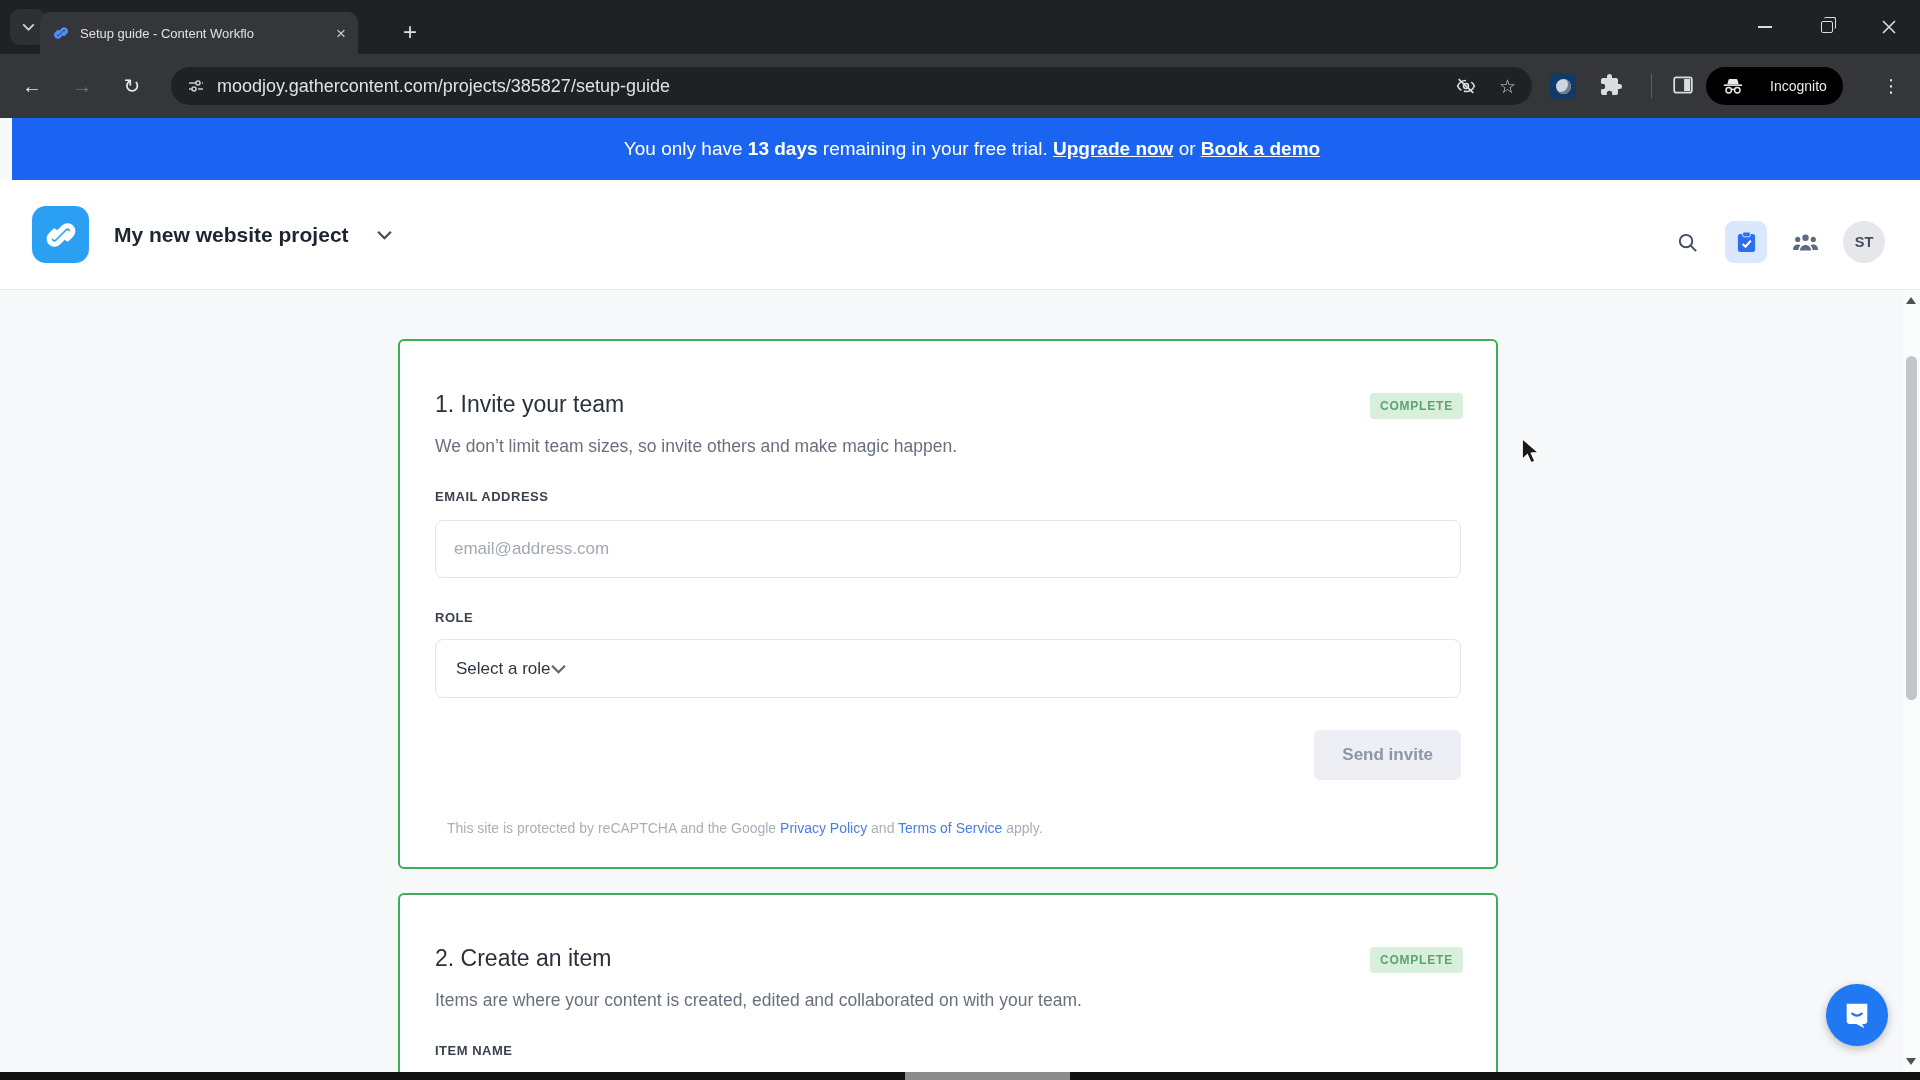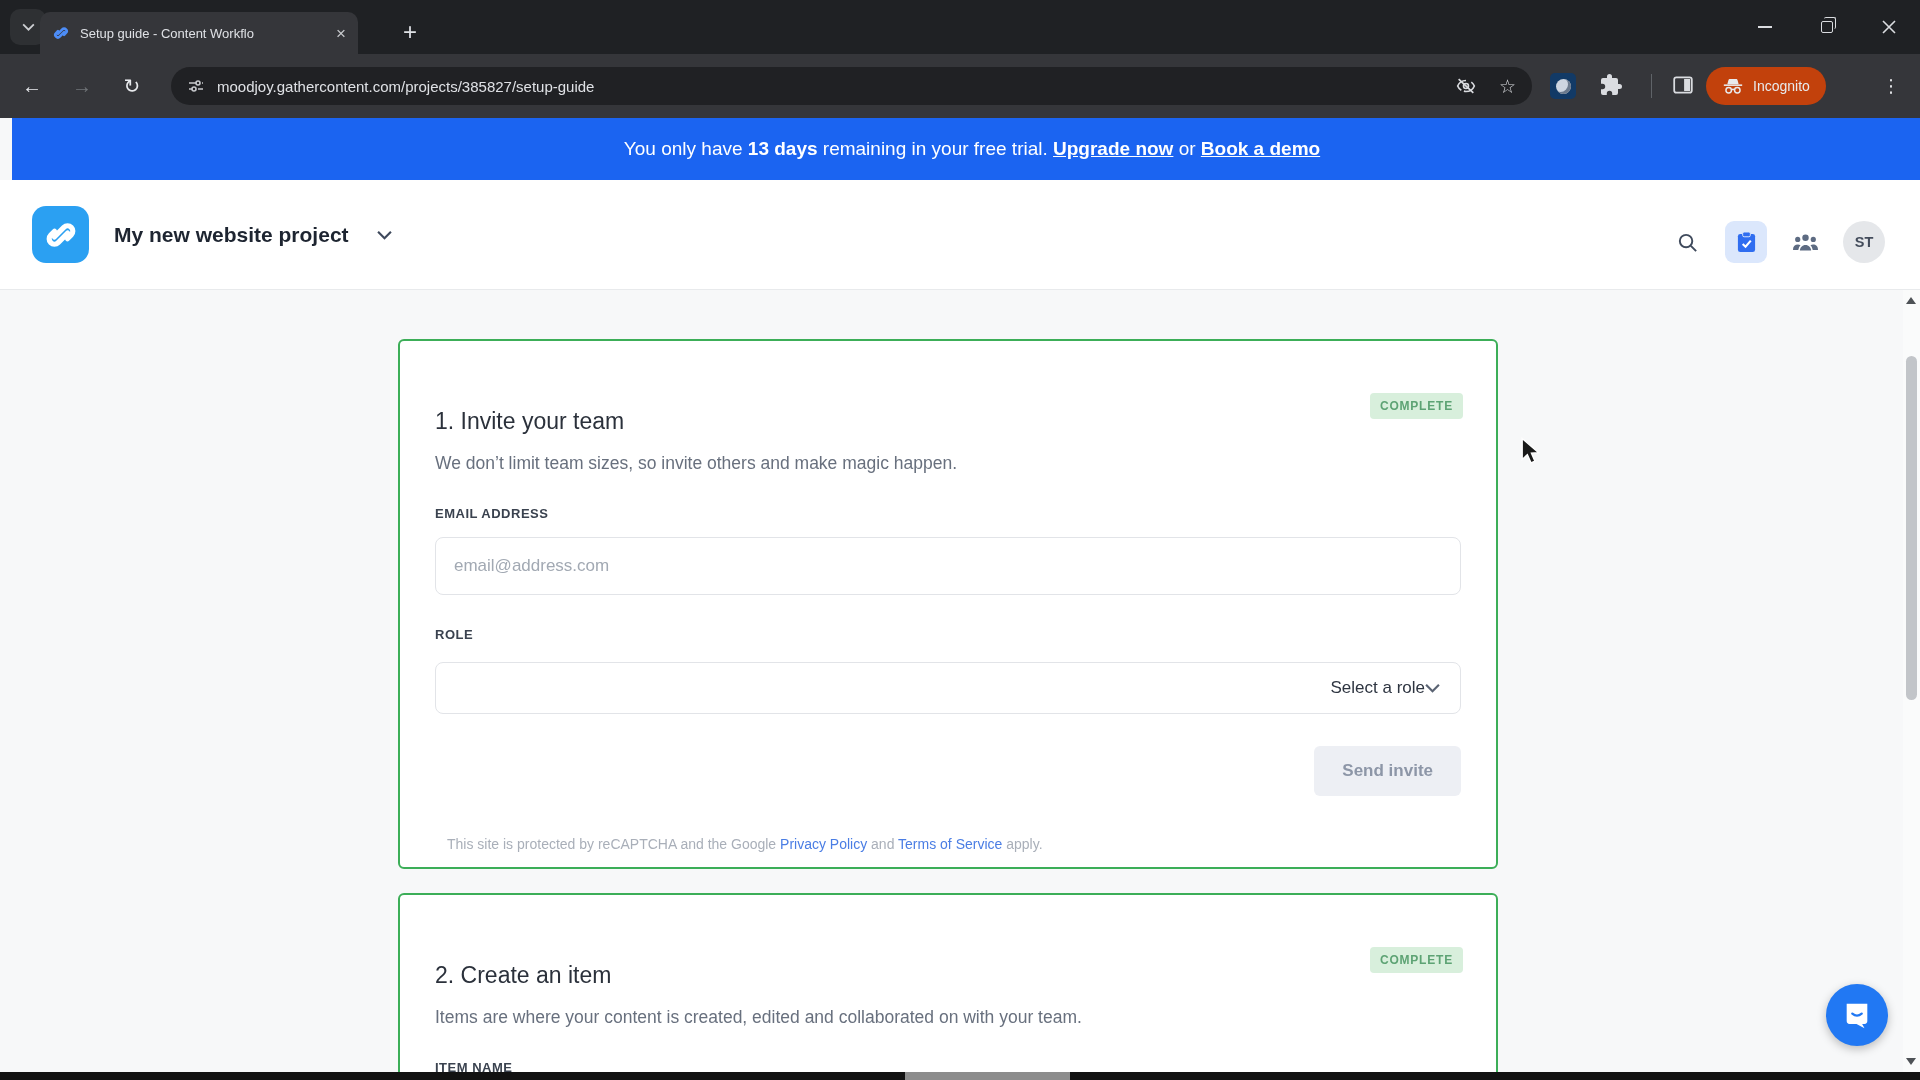--- a/index.html
+++ b/index.html
@@ -17,29 +17,29 @@
   .win-btn { width:62px; height:54px; display:flex; align-items:center; justify-content:center; }
   .min-glyph { width:14px; height:2px; background:#dadce0; }
   .restore-glyph { width:12px; height:12px; border:1.6px solid #dadce0; border-radius:2px; position:relative; }
   .restore-glyph::before { content:""; position:absolute; left:2px; top:-5px; width:11px; height:11px; border:1.6px solid #dadce0; border-left:none; border-bottom:none; border-radius:2px; }
 
   
   .toolbar { position:absolute; top:54px; left:0; width:1920px; height:64px; background:#35363a; }
   .nav-ico { position:absolute; top:17px; width:30px; height:30px; display:flex; align-items:center; justify-content:center; font-size:20px; color:#e8eaed; }
   .nav-ico.disabled { color:#717579; }
   .urlbar { position:absolute; left:171px; top:13px; width:1361px; height:38px; background:#202124; border-radius:19px; display:flex; align-items:center; padding:0 16px; }
-  .url-text { color:#dfe1e5; font-size:15px; margin-left:12px; }
+  .url-text { color:#dfe1e5; font-size:18px; margin-left:12px; }
   .urlbar-right { margin-left:auto; display:flex; align-items:center; gap:22px; }
   .star { color:#dadce0; font-size:19px; }
   .ext-favicon { position:absolute; left:1550px; top:19px; width:26px; height:26px; border-radius:5px; background:#123a66; display:flex; align-items:center; justify-content:center; }
   .ext-favicon .dot { width:15px; height:15px; border-radius:50%; background:#cdd5e0; box-shadow:inset -3px -2px 0 #6b7a8d; }
   .puzzle-btn { position:absolute; left:1599px; top:19px; }
   .tb-divider { position:absolute; left:1651px; top:20px; width:1px; height:24px; background:#5f6368; }
   .sidepanel-btn { position:absolute; left:1672px; top:20px; }
-  .incog-pill { position:absolute; left:1706px; top:13px; height:38px; border-radius:19px; background:#c2410c; display:flex; align-items:center; padding:0 16px; gap:9px; }
+  .incog-pill { position:absolute; left:1706px; top:13px; height:38px; border-radius:19px; background:#000000; display:flex; align-items:center; padding:0 16px; gap:26px; }
   .incog-label { color:#e8eaed; font-size:14px; }
   .kebab { position:absolute; left:1876px; top:17px; width:30px; height:30px; display:flex; align-items:center; justify-content:center; color:#e8eaed; font-size:18px; }
 
   
   .banner { position:absolute; top:118px; left:12px; width:1920px; height:62px; background:#1b64f1; color:#fff; display:flex; align-items:center; justify-content:center; font-size:19px; }
   .banner b { font-weight:700; }
   .banner a { color:#fff; font-weight:700; text-decoration:underline; cursor:pointer; }
 
   
   .appheader { position:absolute; top:180px; left:0; width:1920px; height:110px; background:#ffffff; border-bottom:1px solid #e8eaec; }
@@ -51,27 +51,27 @@
   .header-icons { position:absolute; right:35px; top:0; height:124px; display:flex; align-items:center; gap:17px; }
   .hicon-btn { width:42px; height:42px; display:flex; align-items:center; justify-content:center; border-radius:9px; }
   .setup-btn { background:#dbe7fc; }
   .avatar { width:42px; height:42px; border-radius:50%; background:#e5e7ea; color:#434c5b; font-size:14.5px; font-weight:700; display:flex; align-items:center; justify-content:center; }
 
   
   .content { position:absolute; top:290px; left:0; width:1920px; height:790px; background:#f7f8f9; overflow:hidden; }
   .card { position:absolute; left:398px; width:1100px; background:#fff; border:2px solid #3cae58; border-radius:6px; padding:0 35px; }
   .card-1 { top:49px; height:530px; }
   .card-2 { top:603px; height:430px; }
-  .card-title { margin-top:67px; font-size:23px; font-weight:500; color:#2b313b; }
+  .card-title { margin-top:50px; font-size:23px; font-weight:500; color:#2b313b; }
   .badge { position:absolute; right:33px; top:52px; background:#d8efdc; color:#5da374; font-size:12px; font-weight:700; letter-spacing:0.8px; padding:6px 10px; border-radius:4px; }
   .card-sub { margin-top:18px; font-size:17.5px; color:#68707e; }
   .field-label { margin-top:32px; font-size:13px; font-weight:700; letter-spacing:0.5px; color:#3a424f; }
   .text-input { display:block; width:100%; height:58px; margin-top:16px; border:1px solid #e2e4e8; border-radius:8px; padding:0 18px; font-size:17px; color:#2e3541; font-family:"Liberation Sans", sans-serif; background:#fff; outline:none; }
   .text-input::placeholder { color:#a2a9b3; }
-  .select { width:100%; height:52px; margin-top:20px; border:1px solid #e2e4e8; border-radius:8px; padding:0 20px; display:flex; align-items:center; justify-content:flex-end; font-size:17px; color:#2e3541; background:#fff; cursor:pointer; }
+  .select { width:100%; height:59px; margin-top:14px; border:1px solid #e2e4e8; border-radius:8px; padding:0 20px; display:flex; align-items:center; justify-content:flex-start; font-size:17px; color:#2e3541; background:#fff; cursor:pointer; }
   .btn-row { display:flex; justify-content:flex-end; margin-top:32px; }
   .send-btn { background:#edeff4; color:#8d96a7; border:none; border-radius:6px; padding:0 28px; height:50px; font-size:17px; font-weight:600; font-family:"Liberation Sans", sans-serif; }
   .recaptcha { margin-top:40px; font-size:14px; color:#a9afb9;margin-left:12px; }
   .recaptcha a { color:#4a7de4; text-decoration:none; cursor:pointer; }
 
   
   .scrollbar { position:absolute; right:0; top:290px; width:17px; height:782px; background:#fafbfb; }
   .scroll-up { position:absolute; top:7px; left:3px; width:0; height:0; border-left:5.5px solid transparent; border-right:5.5px solid transparent; border-bottom:7px solid #4e5256; }
   .scroll-down { position:absolute; bottom:7px; left:3px; width:0; height:0; border-left:5.5px solid transparent; border-right:5.5px solid transparent; border-top:7px solid #4e5256; }
   .scroll-thumb { position:absolute; left:3px; top:66px; width:11px; height:344px; background:#c2c5c9; border-radius:6px; }

